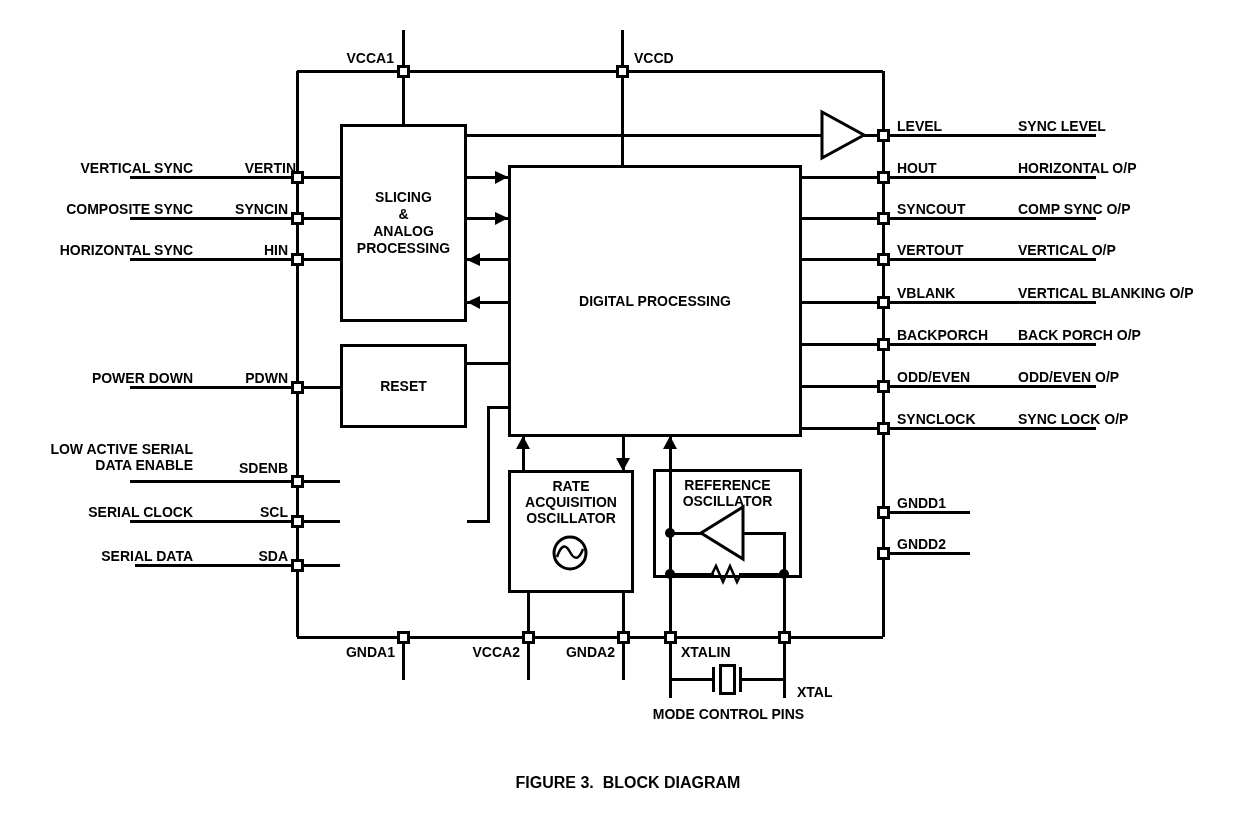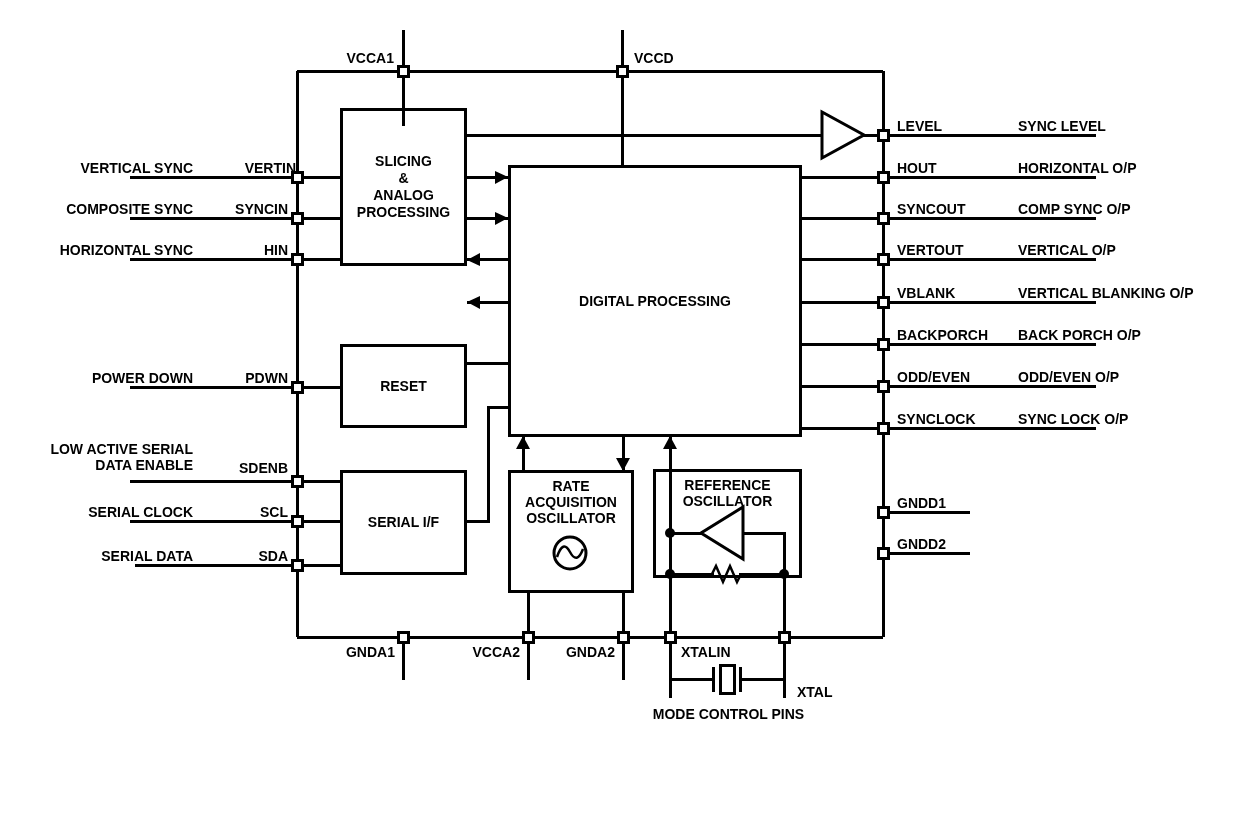--- a/index.html
+++ b/index.html
@@ -21,32 +21,29 @@
   .xrect{position:absolute;border:3px solid #000;background:#fff;box-sizing:border-box;}
   .caption{position:absolute;left:0;top:774;width:1256px;text-align:center;
            font-weight:bold;font-size:16px;white-space:pre;}
   svg.overlay{position:absolute;left:0;top:0;pointer-events:none;}
 </style>
 </head>
 <body>
 
 <div class="canvas">
 
-  <div class="blk preline" style="left:340px;top:108px;width:127px;height:158px;"><span class="preline">SLICING
+  <div class="blk preline" style="left:340px;top:124px;width:127px;height:198px;"><span class="preline">SLICING
 &amp;
 ANALOG
 PROCESSING</span></div>
   <div class="blk" style="left:508px;top:165px;width:294px;height:272px;">
       <span>DIGITAL PROCESSING</span>
     </div>
   <div class="blk" style="left:340px;top:344px;width:127px;height:84px;">
       <span>RESET</span>
-    </div>
-  <div class="blk" style="left:340px;top:470px;width:127px;height:105px;">
-      <span>SERIAL I/F</span>
     </div>
   <div class="blk top" style="left:508px;top:470px;width:126px;height:123px;line-height:16px;">
       <span class="preline">RATE
 ACQUISITION
 OSCILLATOR</span>
     </div>
   <div class="blk top" style="left:653px;top:469px;width:149px;height:109px;line-height:16px;">
       <span class="preline">REFERENCE
 OSCILLATOR</span>
     </div>
@@ -195,14 +192,15 @@
   <div class="lbl r" style="left:320px;top:50px;width:74px;">VCCA1</div>
   <div class="lbl" style="left:634px;top:50px;">VCCD</div>
   <div class="lbl r" style="left:330px;top:644px;width:65px;">GNDA1</div>
   <div class="lbl r" style="left:455px;top:644px;width:65px;">VCCA2</div>
   <div class="lbl r" style="left:550px;top:644px;width:65px;">GNDA2</div>
   <div class="lbl" style="left:681px;top:644px;">XTALIN</div>
   <div class="lbl" style="left:797px;top:644px;margin-top:40px;">XTAL</div>
 
   <div class="lbl c" style="left:637px;top:706px;width:183px;">MODE CONTROL PINS</div>
 
+  <div class="caption" style="top:774px;">FIGURE 3.  BLOCK DIAGRAM</div>
 
 </div>
 
 </body></html>

